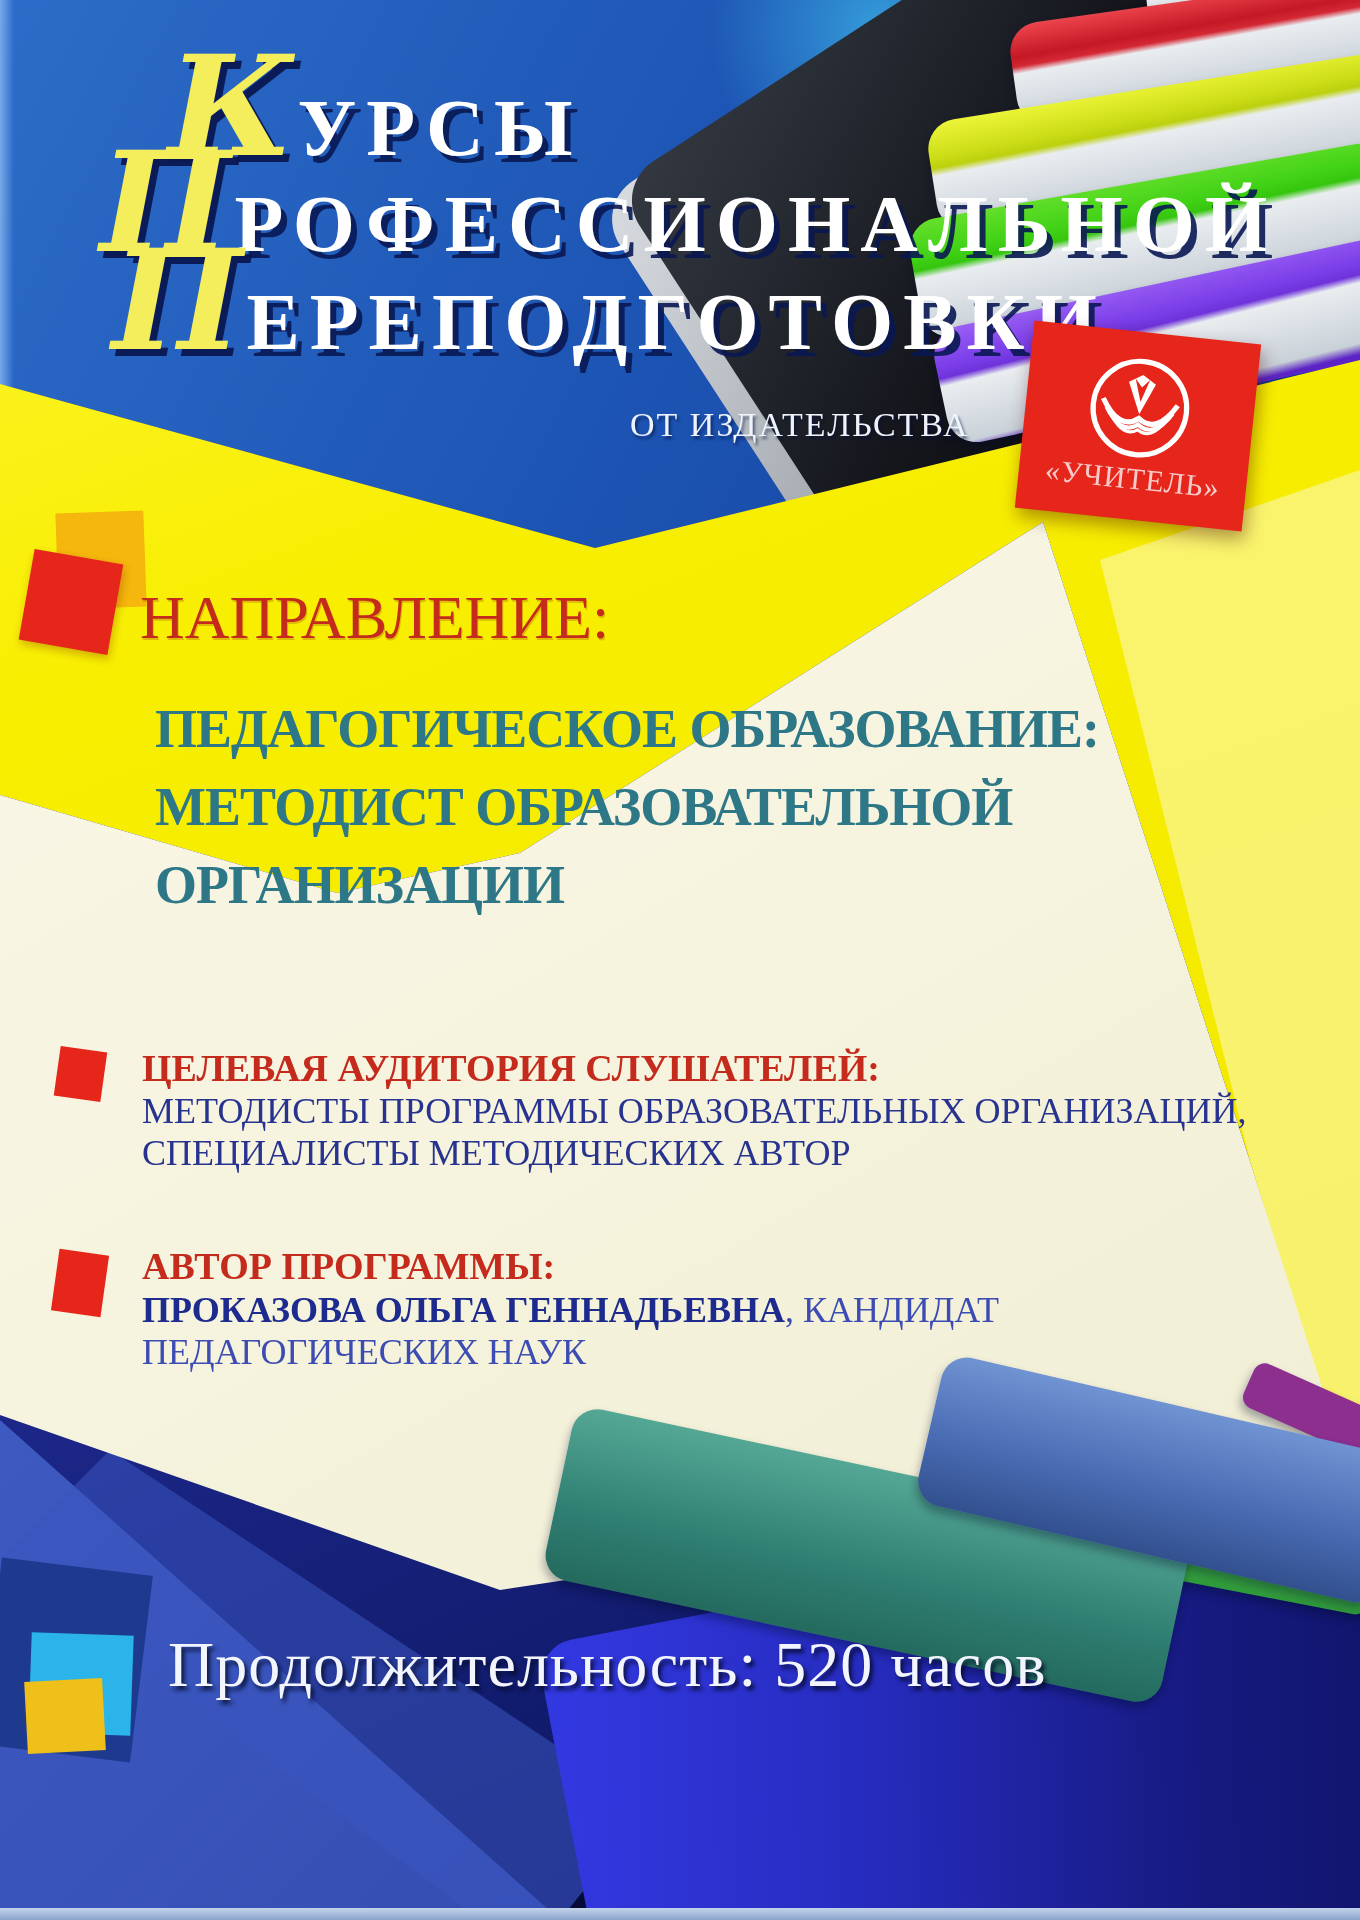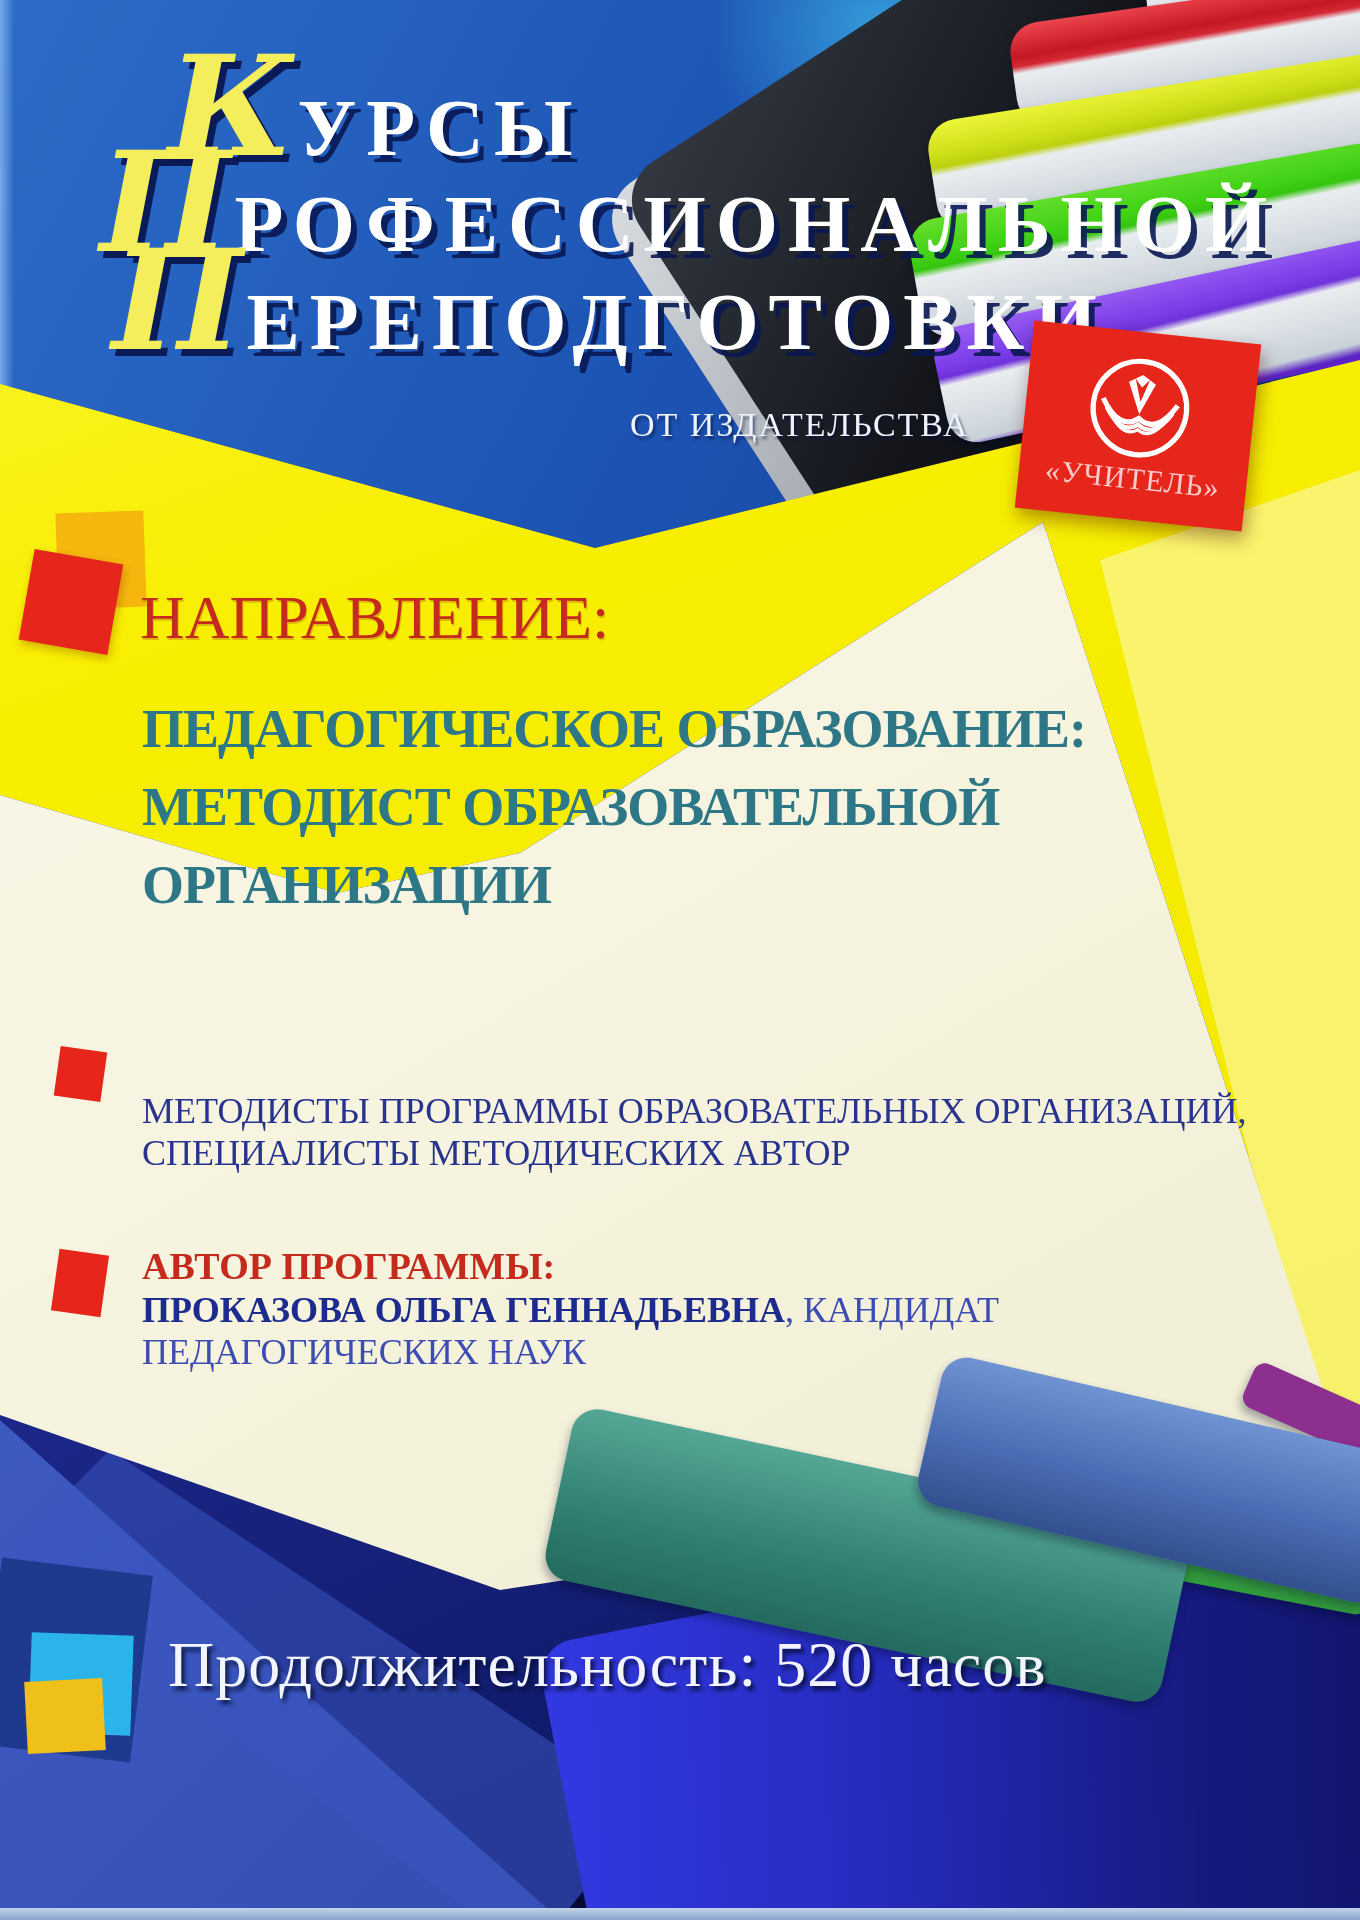--- a/index.html
+++ b/index.html
@@ -83,21 +83,21 @@
   .logo-ring{width:104px;height:104px;}
   .logo-text{font-size:30px;color:#f8cbcb;letter-spacing:1px;margin-top:2px;white-space:nowrap;}
 
   
   .sq{position:absolute;z-index:20;}
   .sq-orange{left:57px;top:512px;width:88px;height:96px;background:#f5b60d;transform:rotate(-2deg);}
   .sq-red-big{left:26px;top:556px;width:90px;height:92px;background:var(--logo-red,#e6261b);
         transform:rotate(10deg);z-index:21;box-shadow:2px 4px 8px rgba(120,30,0,.3);}
   .dir-label{left:140px;top:582px;z-index:20;font-weight:normal;font-size:62px;color:var(--accent-red,#c52b1d);
         text-shadow:1px 2px 0 rgba(140,30,10,.25);white-space:nowrap;}
-  .teal-block{left:142px;top:690px;z-index:20;font-weight:bold;font-size:54px;letter-spacing:-1px;
+  .teal-block{left:155px;top:690px;z-index:20;font-weight:bold;font-size:54px;letter-spacing:-1px;
         line-height:78px;color:var(--heading-teal,#2d7787);white-space:nowrap;}
 
   
   .bullet1{left:57px;top:1049px;width:47px;height:50px;background:var(--logo-red,#e6261b);transform:rotate(8deg);z-index:20;}
   .bullet2{left:55px;top:1252px;width:50px;height:62px;background:var(--logo-red,#e6261b);transform:rotate(8deg);z-index:20;}
   .sec-label{position:absolute;z-index:20;font-weight:bold;font-size:38px;color:var(--accent-red,#c33b24);white-space:nowrap;}
   .sec-line{position:absolute;z-index:20;font-size:36px;color:var(--text-navy,#27338f);white-space:nowrap;}
   .aud-label{left:142px;top:1046px;}
   .aud-l1{left:142px;top:1090px;}
   .aud-l2{left:142px;top:1132px;}
@@ -176,20 +176,21 @@
   <div class="sq sq-orange"></div>
   <div class="sq sq-red-big"></div>
   <div class="abs dir-label">НАПРАВЛЕНИЕ:</div>
   <div class="abs teal-block">
     <div>ПЕДАГОГИЧЕСКОЕ ОБРАЗОВАНИЕ:</div>
     <div>МЕТОДИСТ ОБРАЗОВАТЕЛЬНОЙ</div>
     <div>ОРГАНИЗАЦИИ</div>
   </div>
 
   <div class="sq bullet1"></div>
+  <div class="sec-label aud-label">ЦЕЛЕВАЯ АУДИТОРИЯ СЛУШАТЕЛЕЙ:</div>
   <div class="sec-line aud-l1">МЕТОДИСТЫ ПРОГРАММЫ ОБРАЗОВАТЕЛЬНЫХ ОРГАНИЗАЦИЙ,</div>
   <div class="sec-line aud-l2">СПЕЦИАЛИСТЫ МЕТОДИЧЕСКИХ АВТОР</div>
 
   <div class="sq bullet2"></div>
   <div class="sec-label auth-label">АВТОР ПРОГРАММЫ:</div>
   <div class="sec-line auth-name">
     <b>ПРОКАЗОВА ОЛЬГА ГЕННАДЬЕВНА</b><span class="suffix">, КАНДИДАТ</span>
   </div>
   <div class="sec-line auth-l2">ПЕДАГОГИЧЕСКИХ НАУК</div>
 

